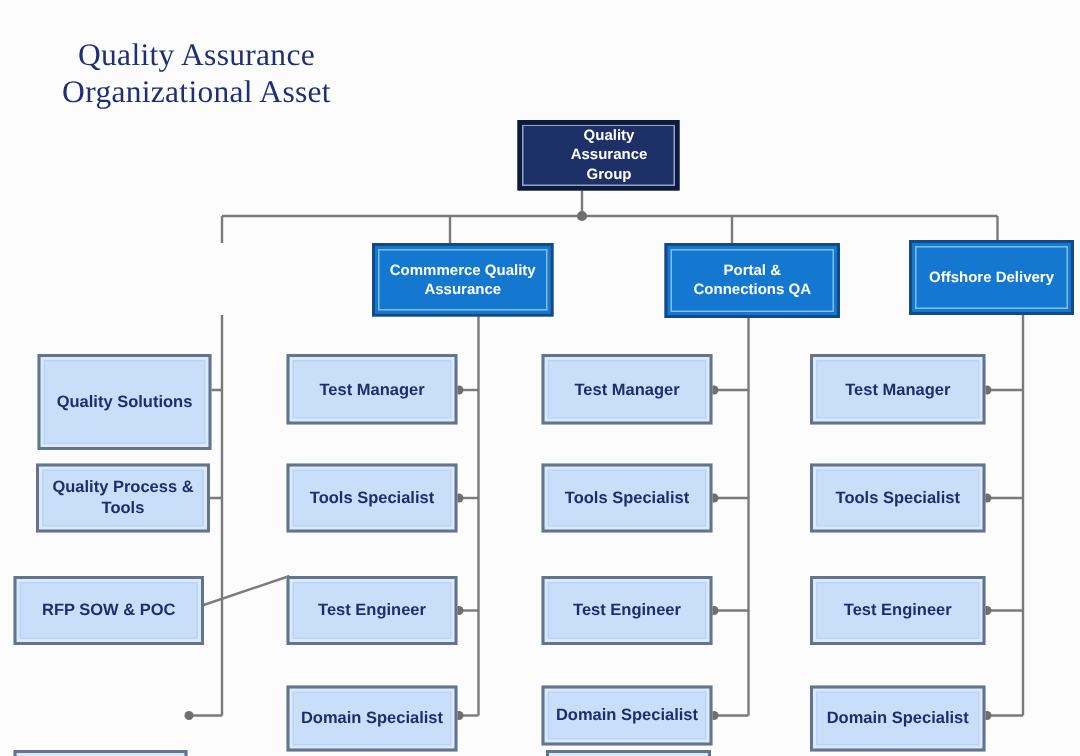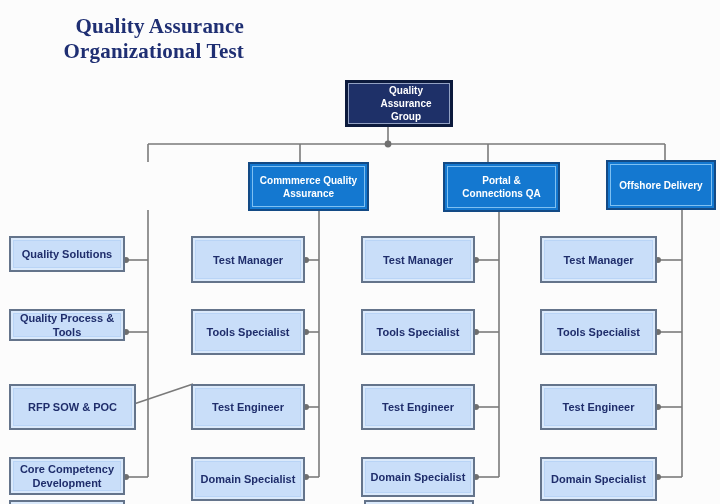--- a/index.html
+++ b/index.html
@@ -1,22 +1,22 @@
 <!DOCTYPE html>
 <html><head>
 <meta charset="utf-8">
 <style>
   html,body{margin:0;padding:0;background:#fff;}
   .stage{
     position:relative;width:720px;height:504px;background:#FCFCFC;
     overflow:hidden;font-family:"Liberation Sans",sans-serif;
   }
   .title{
-    position:absolute;left:18px;top:14px;width:226px;text-align:right;
-    font-family:"Liberation Serif",serif;font-weight:bold;
+    position:absolute;left:18px;top:24px;width:226px;text-align:center;
+    font-family:"Liberation Serif",serif;font-weight:normal;
     font-size:21px;line-height:25px;color:#1F2F73;letter-spacing:.2px;
   }
   .connectors{position:absolute;left:0;top:0;}
   .node{
     position:absolute;display:flex;align-items:center;justify-content:center;
     text-align:center;font-weight:bold;box-sizing:border-box;padding:2px 6px;
   }
   .root{
     background:#1E3068;border:3px solid #0C1A3C;
     box-shadow:inset 0 0 0 1px #93A2C4;
@@ -34,21 +34,21 @@
   }
   .lbl{display:block;}
 </style>
 </head>
 <body>
 
 <div class="stage">
 
   <div class="title">
     <div>Quality Assurance</div>
-    <div>Organizational Test</div>
+    <div>Organizational Asset</div>
   </div>
 
   <svg class="connectors" width="720" height="504" viewBox="0 0 720 504">
     <g stroke="#7A7A7A" stroke-width="1.6" fill="none">
 
       <line x1="388" y1="127" x2="388" y2="145"></line>
       <line x1="148" y1="144" x2="665" y2="144"></line>
       <line x1="148" y1="144" x2="148" y2="162"></line>
       <line x1="300" y1="144" x2="300" y2="163"></line>
       <line x1="488" y1="144" x2="488" y2="163"></line>
@@ -107,31 +107,28 @@
   <div class="node branch" style="left:248px;top:162px;width:121px;height:49px">
     <span class="lbl">Commmerce Quality Assurance</span>
   </div>
   <div class="node branch" style="left:606px;top:160px;width:110px;height:50px">
     <span class="lbl">Offshore Delivery</span>
   </div>
   <div class="node branch" style="left:443px;top:162px;width:117px;height:50px">
     <span class="lbl">Portal &amp; Connections QA</span>
   </div>
 
-  <div class="node leaf" style="left:9px;top:236px;width:116px;height:36px">
+  <div class="node leaf" style="left:25px;top:236px;width:116px;height:64px">
     <span class="lbl">Quality Solutions</span>
   </div>
-  <div class="node leaf" style="left:9px;top:309px;width:116px;height:32px">
+  <div class="node leaf" style="left:24px;top:309px;width:116px;height:46px">
     <span class="lbl">Quality Process &amp; Tools</span>
   </div>
   <div class="node leaf" style="left:9px;top:384px;width:127px;height:46px">
     <span class="lbl">RFP SOW &amp; POC</span>
-  </div>
-  <div class="node leaf" style="left:9px;top:457px;width:116px;height:38px">
-    <span class="lbl">Core Competency Development</span>
   </div>
 
   <div class="node leaf" style="left:191px;top:236px;width:114px;height:47px">
     <span class="lbl">Test Manager</span>
   </div>
   <div class="node leaf" style="left:191px;top:309px;width:114px;height:46px">
     <span class="lbl">Tools Specialist</span>
   </div>
   <div class="node leaf" style="left:191px;top:384px;width:114px;height:46px">
     <span class="lbl">Test Engineer</span>

